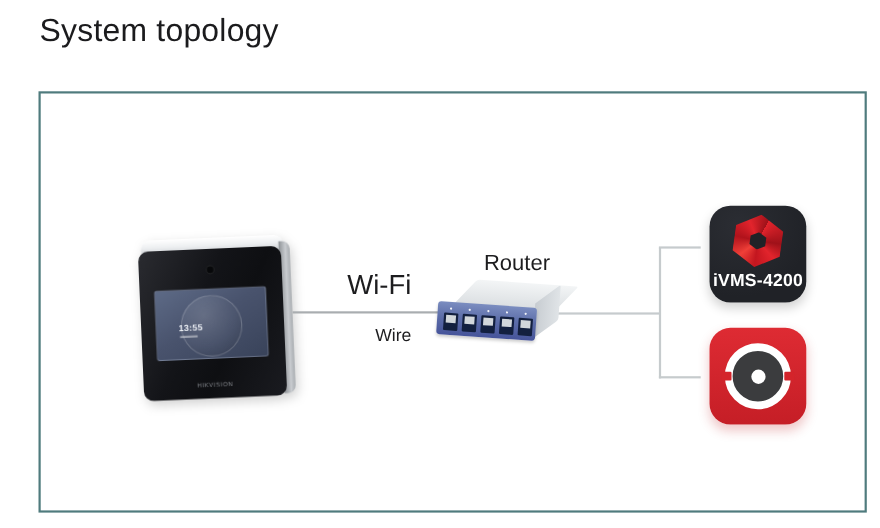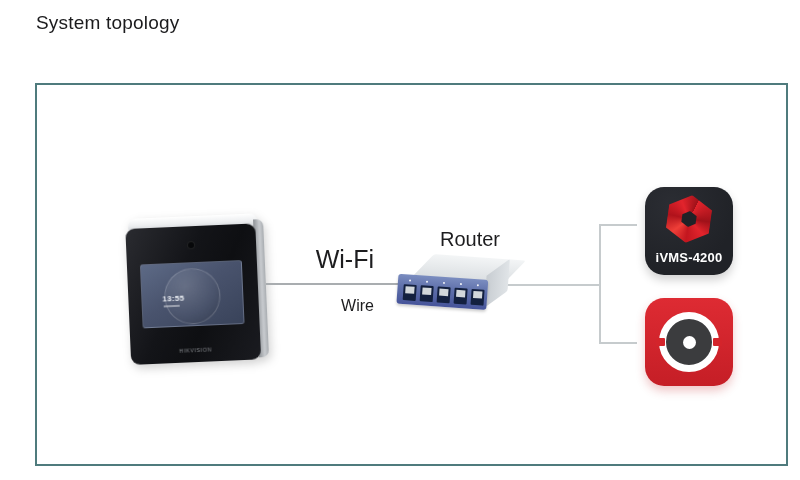--- a/index.html
+++ b/index.html
@@ -10,21 +10,21 @@
     --router-front-blue:#5d6ea9;
     --ivms-icon-bg:#202227;
     --ivms-logo-red:#d6242c;
     --hik-connect-red:#d4242b;
   }
   *{margin:0;padding:0;box-sizing:border-box}
   html,body{background:#ffffff}
   body{font-family:"Liberation Sans","DejaVu Sans",sans-serif;}
   .stage{position:relative;width:800px;height:480px;background:#ffffff;overflow:hidden}
 
-  .title{position:absolute;left:36px;top:12px;font-size:19px;font-weight:500;color:var(--title-text);letter-spacing:.2px}
+  .title{position:absolute;left:36px;top:12px;font-size:29px;font-weight:500;color:var(--title-text);letter-spacing:.2px}
 
   .frame{position:absolute;left:35px;top:83px;width:753px;height:383px;border:2px solid var(--frame-border);background:transparent}
 
   
   .device{position:absolute;left:128px;top:216px;width:138px;height:146px;transform:rotate(-2.5deg);filter:drop-shadow(2px 4px 5px rgba(0,0,0,.18))}
   .dev-top{position:absolute;left:3px;right:6px;top:0;height:13px;background:linear-gradient(180deg,#ffffff 0%,#eceef0 55%,#cfd2d6 100%);border-radius:8px 8px 3px 3px}
   .dev-side{position:absolute;right:0;top:6px;bottom:2px;width:10px;background:linear-gradient(90deg,#8e9296,#c8cbcf 60%,#a9adb1);border-radius:0 7px 7px 0}
   .dev-face{position:absolute;left:0;top:10px;right:8px;bottom:0;border-radius:9px;background:linear-gradient(115deg,#2a2b30 0%,#131418 40%,#0e0f12 62%,#1a1b20 100%)}
   .camera{position:absolute;left:50%;top:15px;width:8px;height:8px;margin-left:-4px;border-radius:50%;background:#07080a;border:1px solid rgba(255,255,255,.10)}
   .screen{position:absolute;left:13px;top:36px;width:102px;height:64px;border-radius:3px;border:1px solid rgba(255,255,255,.14);background:linear-gradient(150deg,#5d6a86 0%,#49536d 45%,#39435a 100%);overflow:hidden}
@@ -55,21 +55,21 @@
   .port .led{position:absolute;top:-5px;left:5px;width:2px;height:2px;background:#ffffff;border-radius:50%;opacity:.9}
   .port .jack{position:absolute;left:2px;top:2px;width:9px;height:7px;background:#d2d7db}
 
   
   .app{position:absolute;width:88px;height:88px;border-radius:19px;z-index:2}
   .ivms{left:645px;top:187px;background:radial-gradient(circle at 30% 20%,#2b2d33,var(--ivms-icon-bg) 70%);box-shadow:0 5px 10px rgba(0,0,0,.18)}
   .hexa{position:absolute;left:50%;top:8px;width:48px;height:48px;margin-left:-24px;transform:rotate(8deg);
     clip-path:polygon(50% 0%,95% 26%,95% 74%,50% 100%,5% 74%,5% 26%);
     background:conic-gradient(from 20deg at 50% 50%,#e2242c,#9f1119 70deg,#e2242c 110deg,#c3161f 160deg,#ef3f38 205deg,#b0121b 255deg,#e2242c 310deg,#9f1119 360deg)}
   .hexa-hole{position:absolute;left:50%;top:50%;width:16px;height:16px;margin:-8px 0 0 -8px;clip-path:polygon(50% 0%,95% 26%,95% 74%,50% 100%,5% 74%,5% 26%);background:var(--ivms-icon-bg)}
-  .ivms-label{position:absolute;left:0;right:0;bottom:10px;text-align:center;color:#ffffff;font-size:13px;font-weight:bold;letter-spacing:.2px}
+  .ivms-label{position:absolute;left:0;right:0;bottom:10px;text-align:center;color:#ffffff;font-size:16px;font-weight:bold;letter-spacing:.2px}
 
   .hik{left:645px;top:298px;background:linear-gradient(180deg,#de2b33,#c51e26);box-shadow:0 5px 10px rgba(190,35,40,.25)}
   .ring{position:absolute;left:14px;top:14px;width:60px;height:60px;border-radius:50%;border:7px solid #ffffff;background:#3b3c3e}
   .dot{position:absolute;left:50%;top:50%;width:13px;height:13px;margin:-6.5px 0 0 -6.5px;border-radius:50%;background:#ffffff}
   .notch{position:absolute;top:40px;width:9px;height:8px;background:var(--hik-connect-red);border-radius:1px}
   .notch-l{left:11px}
   .notch-r{right:11px}
 </style>
 </head>
 <body>

